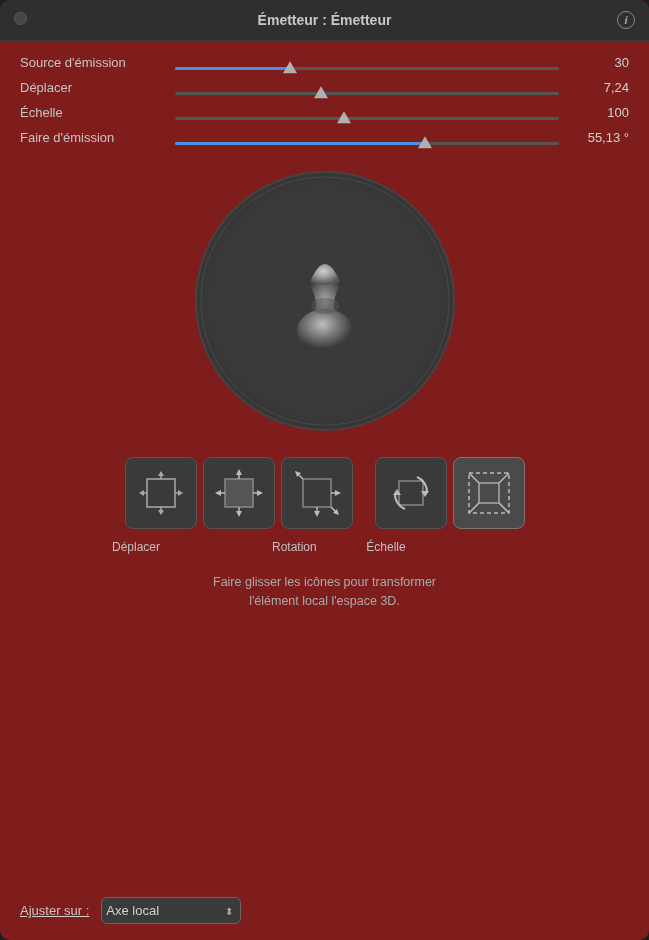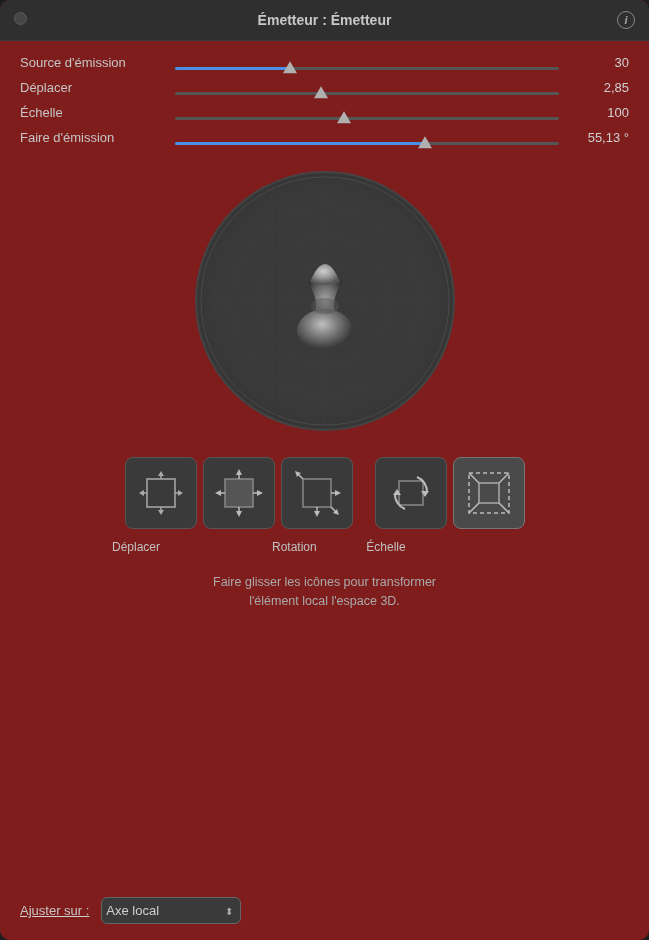--- a/index.html
+++ b/index.html
@@ -310,21 +310,21 @@
     </div>
 
     <div class="param-row">
       <span class="param-label">Déplacer</span>
       <div class="param-slider-wrap">
         <div class="slider-track">
           <div class="slider-fill" style="width:0%;background:transparent"></div>
           <div class="thumb-triangle" style="left: calc(38% - 7px)"></div>
         </div>
       </div>
-      <span class="param-value">2,85</span>
+      <span class="param-value">7,24</span>
     </div>
 
     <div class="param-row">
       <span class="param-label">Échelle</span>
       <div class="param-slider-wrap">
         <div class="slider-track">
           <div class="slider-fill" style="width:0%;background:transparent"></div>
           <div class="thumb-triangle" style="left: calc(44% - 7px)"></div>
         </div>
       </div>

